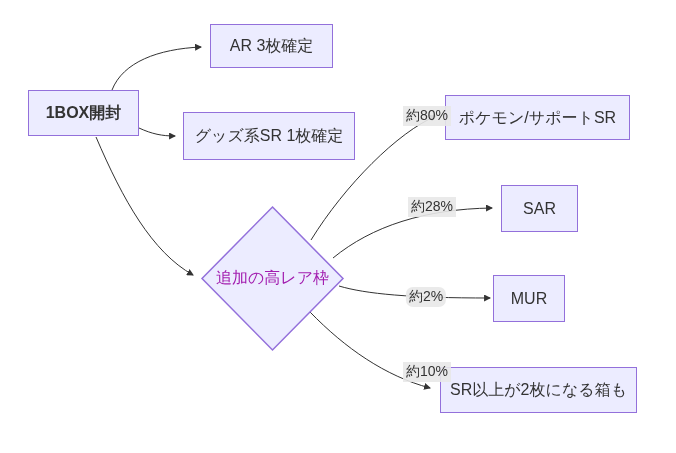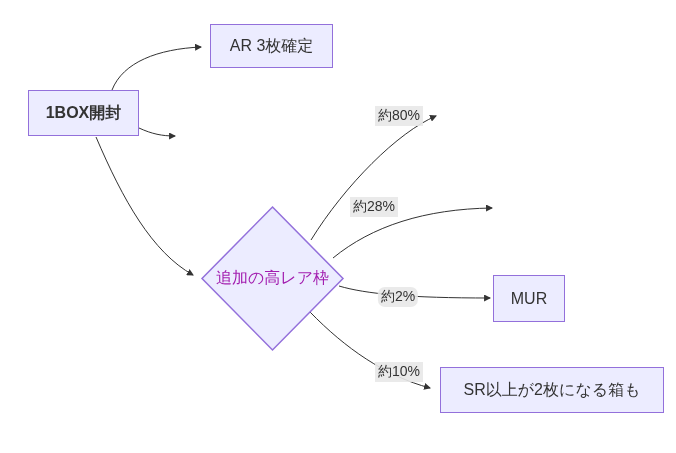--- a/index.html
+++ b/index.html
@@ -34,41 +34,42 @@
     color: #333333;
     text-align: center;
     line-height: 1.2;
   }
   .node-box-open   { left: 28px;  top: 90px;  width: 111px; height: 46px; font-weight: bold; }
   .node-ar         { left: 210px; top: 24px;  width: 123px; height: 44px; }
   .node-goods-sr   { left: 183px; top: 112px; width: 172px; height: 48px; }
   .node-pokemon-sr { left: 445px; top: 95px;  width: 185px; height: 45px; }
   .node-sar        { left: 501px; top: 185px; width: 77px;  height: 47px; }
   .node-mur        { left: 493px; top: 275px; width: 72px;  height: 47px; }
-  .node-sr-two     { left: 440px; top: 367px; width: 224px; height: 46px; }
+  .node-sr-two     { left: 440px; top: 367px; width: 197px; height: 46px; }
   .decision-label {
     position: absolute;
     left: 202px; top: 268px;
     width: 141px;
     text-align: center;
     font-size: 16px;
     color: #a21caf;
     pointer-events: none;
   }
   .edge-label {
     position: absolute;
     transform: translate(-50%, -50%);
     background: rgba(232,232,232,0.9);
     padding: 1px 3px;
     font-size: 14px;
     color: #333333;
     white-space: nowrap;
+    margin-left: 28px;
   }
   .edge-label-80  { left: 399px; top: 116px; }
-  .edge-label-28  { left: 374px; top: 207px; }
+  .edge-label-28  { left: 404px; top: 207px; }
   .edge-label-2   { left: 398px; top: 297px; border-radius: 7px; }
   .edge-label-10  { left: 399px; top: 372px; }
 </style>
 </head>
 <body>
 
 <div class="canvas">
 
   <svg class="edges-layer" width="676" height="453" viewBox="0 0 676 453" xmlns="http://www.w3.org/2000/svg">
     <defs>
@@ -89,26 +90,35 @@
   </svg>
 
   <div class="node node-box-open">
     <span>1BOX開封</span>
   </div>
 
   <div class="node node-ar">
     <span>AR 3枚確定</span>
   </div>
 
+  <div class="node node-goods-sr">
+    <span>グッズ系SR 1枚確定</span>
+  </div>
 
   <div class="decision-label">
     <span>追加の高レア枠</span>
   </div>
 
+  <div class="node node-pokemon-sr">
+    <span>ポケモン/サポートSR</span>
+  </div>
 
+  <div class="node node-sar">
+    <span>SAR</span>
+  </div>
 
   <div class="node node-mur">
     <span>MUR</span>
   </div>
 
   <div class="node node-sr-two">
     <span>SR以上が2枚になる箱も</span>
   </div>
 
   <div class="edge-label edge-label-80">約80%</div>

